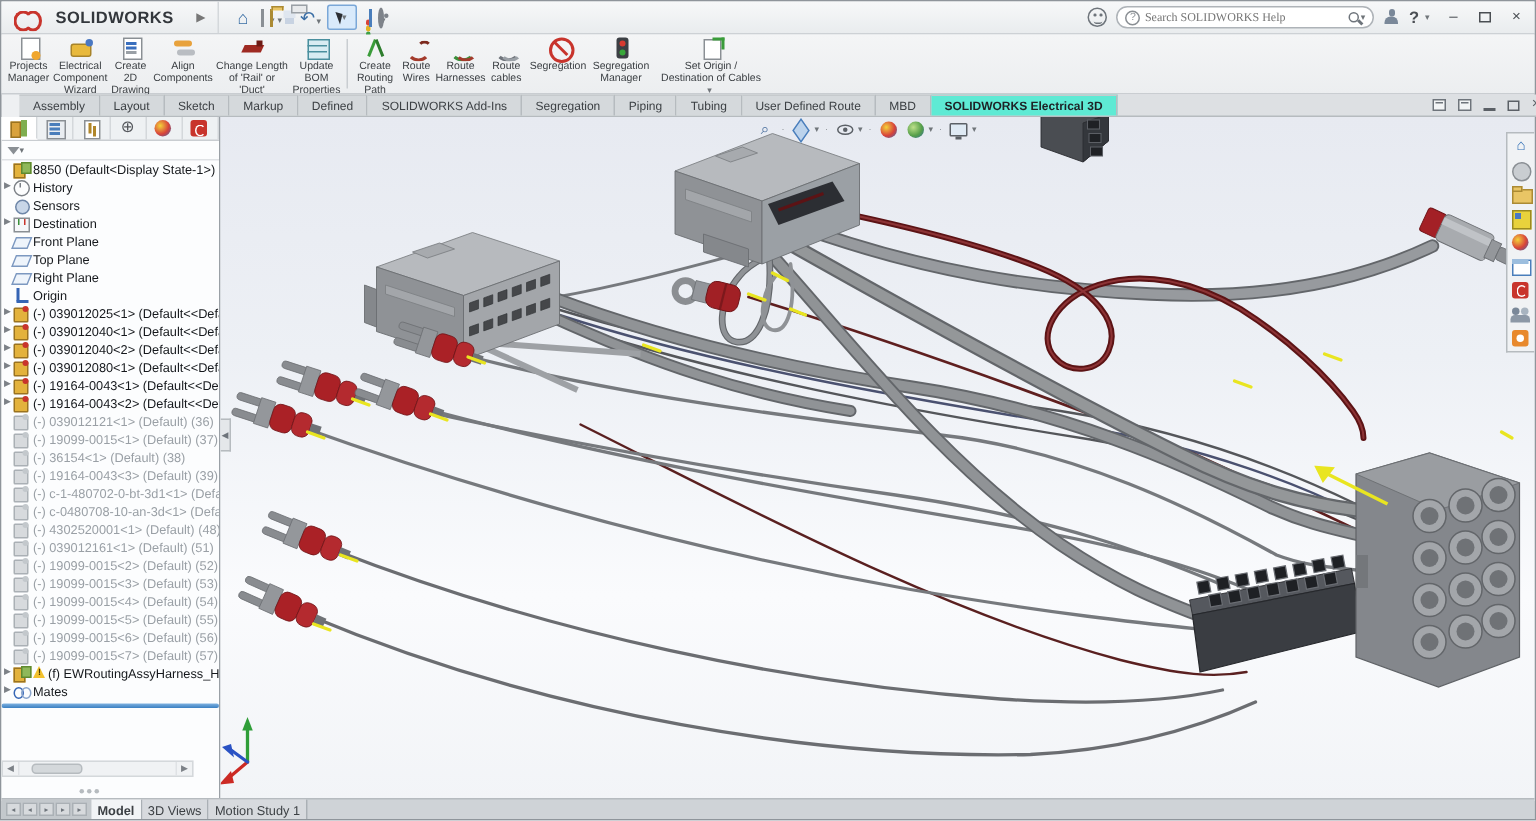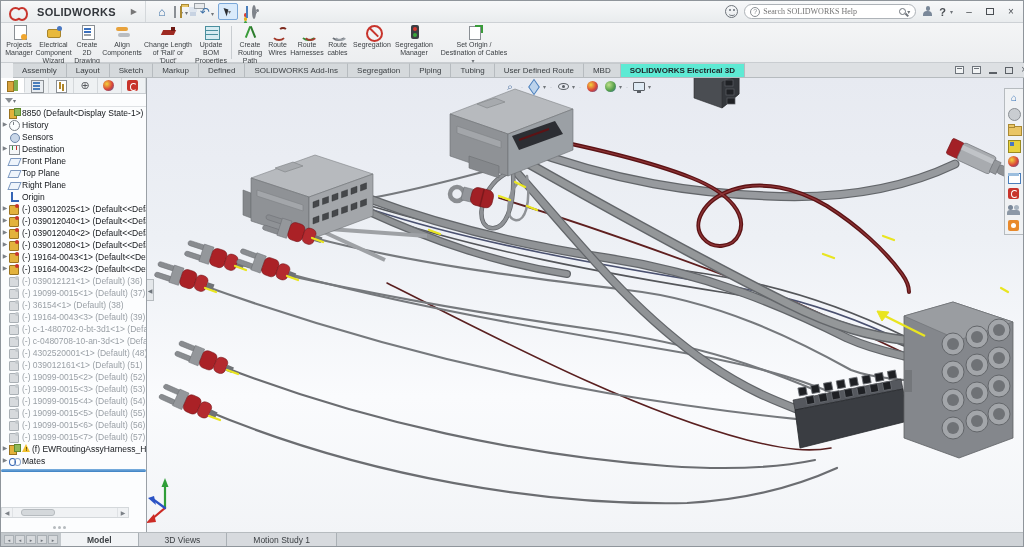--- a/index.html
+++ b/index.html
@@ -186,21 +186,21 @@
   .tp-forum::after{left:0;top:7px;width:13px;height:5px;border-radius:3px 3px 0 0;background:#8c98a6}
   .tp-xps::before{left:1px;top:1px;width:11px;height:11px;background:#e8892c;border-radius:2px}
   .tp-xps::after{left:4px;top:4px;width:5px;height:5px;background:#fff;border-radius:50%}
   #splitter-arrow{position:absolute;left:0;top:201px;width:7px;height:22px;background:#e4e7ea;border:1px solid #b6bbbf;border-left:none;display:flex;align-items:center;justify-content:center;font-size:6px;color:#6e747b;z-index:6}
 
   
   #bottombar{position:absolute;left:0;bottom:0;width:100%;height:14px;background:#cfd3d7;border-top:1px solid #b6bbbf;display:flex;align-items:stretch}
   #tabnav{display:flex;align-items:center;gap:1px;padding:0 3px;background:#c3c8cc}
   #tabnav i{width:10px;height:9px;background:#d7dadd;border:1px solid #aab0b5;display:flex;align-items:center;justify-content:center;font-size:5px;color:#6e747b}
   #bottom-tabs{display:flex}
-  .btab{padding:0 26px;display:flex;align-items:center;font-size:8.5px;color:#3c4044;background:#d7dade;border-right:1px solid #aab0b5;cursor:default}
+  .btab{padding:0 4px;display:flex;align-items:center;font-size:8.5px;color:#3c4044;background:#d7dade;border-right:1px solid #aab0b5;cursor:default}
   .btab.active{background:#f2f4f6;font-weight:bold}
 </style>
 </head>
 <body>
 
 <div id="app">
 
   <div id="titlebar">
     <div id="logo">
       <span class="dslogo"></span>

